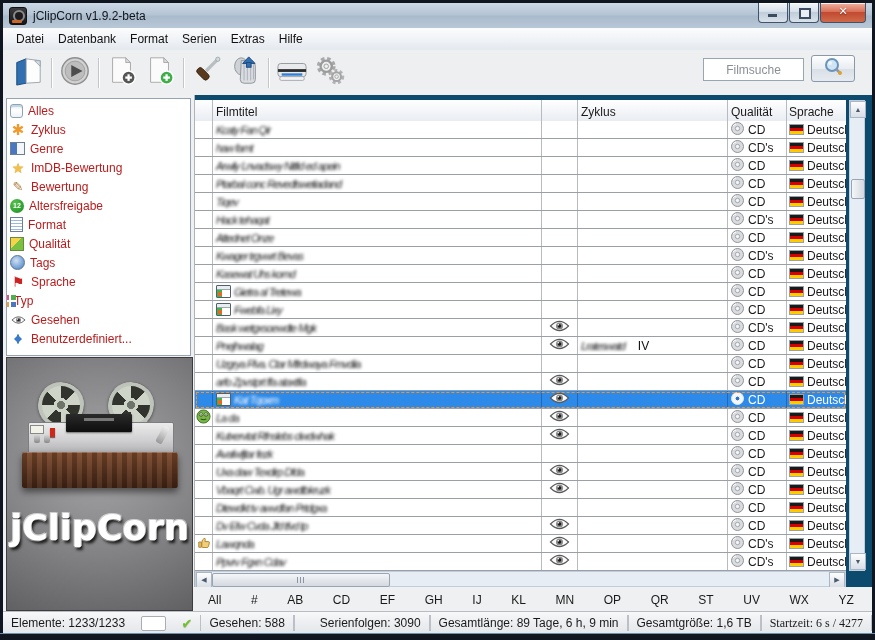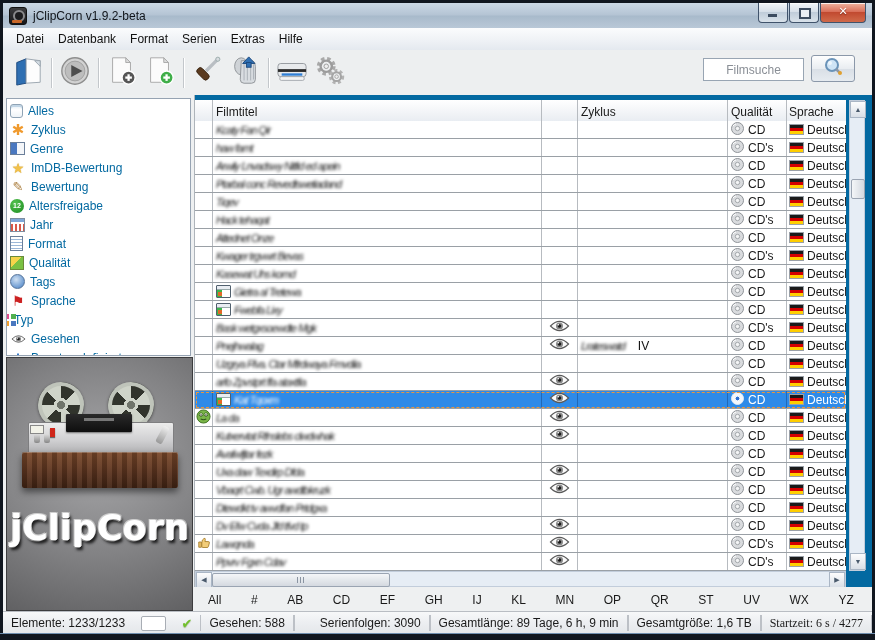--- a/index.html
+++ b/index.html
@@ -53,21 +53,21 @@
     background:linear-gradient(180deg,#fefefe 0%,#e9edf1 50%,#d9dfe6 52%,#e6ebf0 100%);
     display:flex;align-items:center;justify-content:center;cursor:pointer;}
 
   
   .content{position:absolute;left:3px;top:95px;right:3px;bottom:28px;background:#eef0f1;}
 
   
   .filterlist{position:absolute;left:3px;top:3px;width:183px;height:254px;background:#fff;
     border:1px solid #96a3b2;overflow:hidden;padding-top:2px;}
   .fitem{height:19px;display:flex;align-items:center;padding-left:3px;cursor:default;white-space:nowrap;}
-  .fitem .lbl{margin-left:5px;color:#0369a1;}
+  .fitem .lbl{margin-left:5px;color:#b91c1c;}
   .fi{width:16px;height:15px;display:inline-flex;align-items:center;justify-content:center;flex:none;position:relative;font-style:normal;}
 
   .fi-all{border:1px solid #8fa3b5;border-radius:3px;width:11px;height:12px;
     background:linear-gradient(180deg,#dfeaf2 0%,#ffffff 40%,#eef3f7 100%);box-shadow:inset 0 2px 0 #c2d6e6;}
   .fi-zyklus{color:#f09a2e;font-size:15px;font-weight:bold;}
   .fi-genre{width:13px;height:11px;background:linear-gradient(90deg,#4a78c0 0 6px,#f4f6f9 6px);border:1px solid #6b7f9a;}
   .fi-star{color:#f2c14b;font-size:14px;text-shadow:0 0 1px #b98c20;}
   .fi-pencil{color:#a97b3a;font-size:13px;}
   .fi-age{width:14px;height:14px;border-radius:50%;background:radial-gradient(circle at 35% 30%,#55c24f,#1d8c22);
     color:#fff;font-size:7px;font-weight:bold;display:flex;align-items:center;justify-content:center;}
@@ -108,21 +108,21 @@
   .lever{position:absolute;right:14px;top:46px;width:7px;height:18px;background:linear-gradient(#eee,#999);transform:rotate(28deg);border-radius:2px;}
   .wood{position:absolute;left:2px;top:72px;width:156px;height:36px;border-radius:2px;
     background:repeating-linear-gradient(90deg,rgba(0,0,0,.18) 0 5px,rgba(255,255,255,.05) 5px 10px),
                linear-gradient(180deg,#7c4a2b 0%,#5d3520 55%,#422414 100%);
     box-shadow:0 4px 7px rgba(0,0,0,.5),inset 0 1px 0 rgba(255,255,255,.25);}
   .logotext{position:absolute;left:0;right:0;top:150px;text-align:center;
     font-family:"DejaVu Sans",sans-serif;font-size:35px;font-weight:bold;letter-spacing:0px;color:#fff;
     text-shadow:-1px -1px 0 #cfcfcf,1px -1px 0 #bbb,-1px 1px 0 #8a8a8a,2px 3px 3px rgba(0,0,0,.8),0 0 1px #444;}
 
   
-  .tablewrap{position:absolute;left:191px;top:0;right:0;bottom:0;background:#0369a1;border-left:1px solid #aeb4ba;}
+  .tablewrap{position:absolute;left:191px;top:0;right:0;bottom:0;background:#0c4a6e;border-left:1px solid #aeb4ba;}
   .thead{position:absolute;left:0;top:5px;width:651px;height:21px;display:flex;
     background:linear-gradient(180deg,#ffffff 0%,#f2f4f7 60%,#e9edf2 100%);border-bottom:1px solid #9aa4ae;}
   .th{border-right:1px solid #d3d7dc;box-sizing:border-box;padding:3px 0 0 4px;color:#1a1a1a;overflow:hidden;white-space:nowrap;}
   .tbody{position:absolute;left:0;top:26px;width:651px;height:450px;overflow:hidden;background:#fff;}
   .row{height:18px;display:flex;box-sizing:border-box;border-bottom:1px solid #9aa0a6;background:#fff;cursor:default;}
   .cell{box-sizing:border-box;border-right:1px solid #b7bbc0;display:flex;align-items:center;overflow:hidden;white-space:nowrap;}
   .c-icon{width:18px;justify-content:center;}
   .c-title{width:329px;padding-left:3px;}
   .c-eye{width:36px;justify-content:center;}
   .c-zyk{width:150px;padding-left:3px;}
@@ -301,24 +301,20 @@
         </div>
         <div class="fitem">
           <i class="fi fi-pencil">✎</i>
           <span class="lbl">Bewertung</span>
         </div>
         <div class="fitem">
           <i class="fi fi-age">12</i>
           <span class="lbl">Altersfreigabe</span>
         </div>
         <div class="fitem">
-          <i class="fi fi-cal"></i>
-          <span class="lbl">Jahr</span>
-        </div>
-        <div class="fitem">
           <i class="fi fi-doc"></i>
           <span class="lbl">Format</span>
         </div>
         <div class="fitem">
           <i class="fi fi-box"></i>
           <span class="lbl">Qualität</span>
         </div>
         <div class="fitem">
           <i class="fi fi-tags"></i>
           <span class="lbl">Tags</span>

